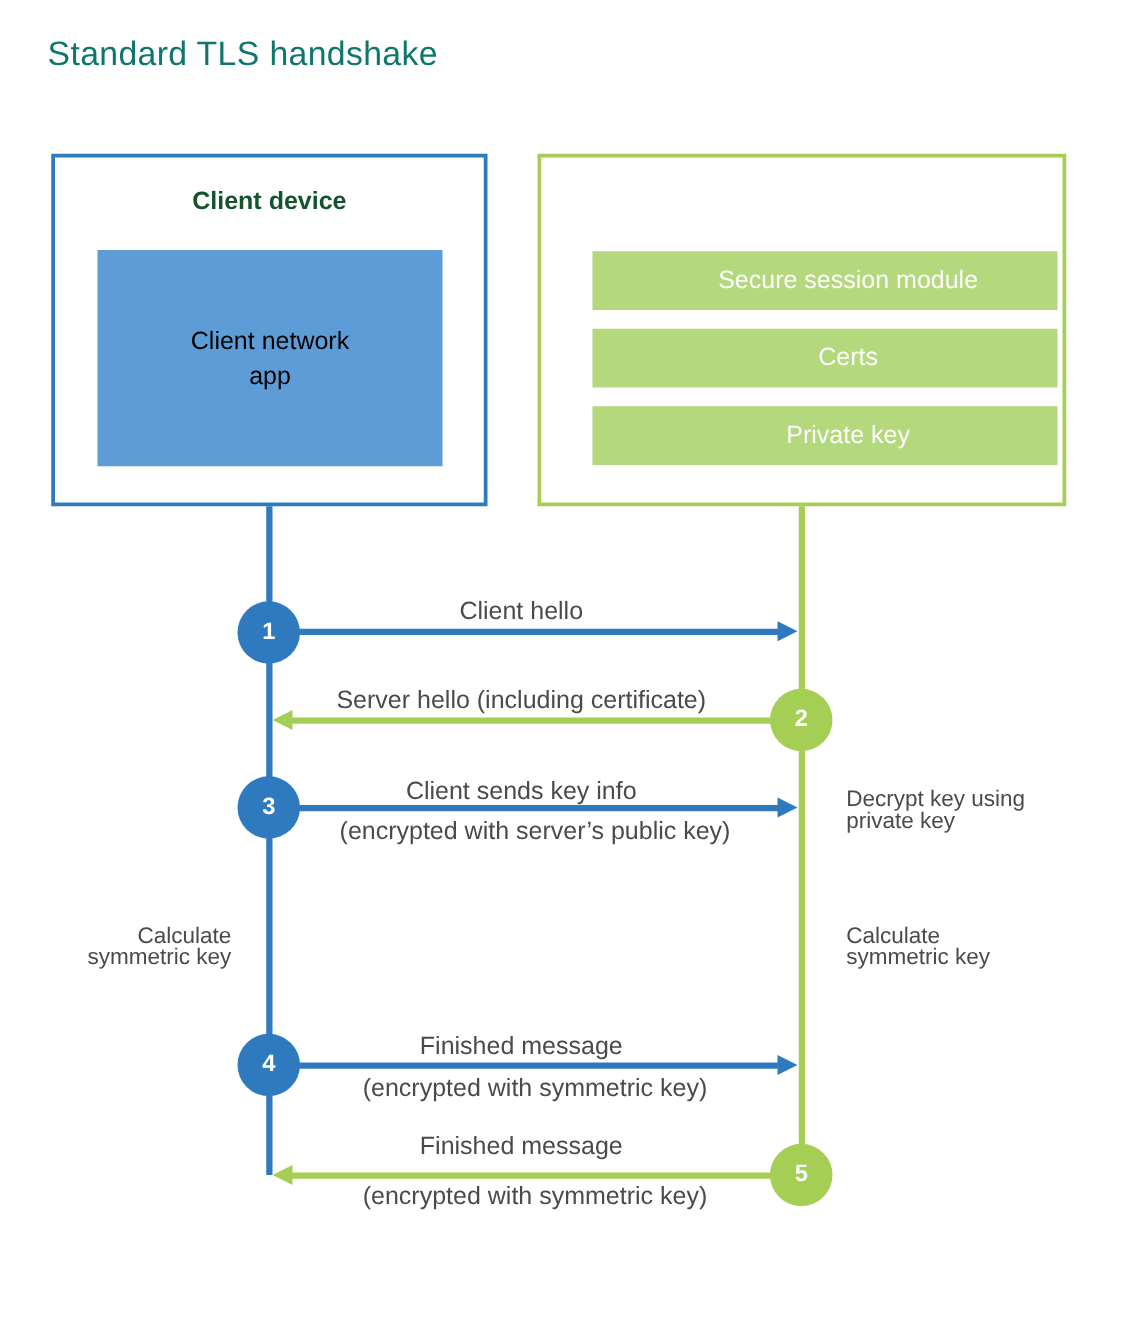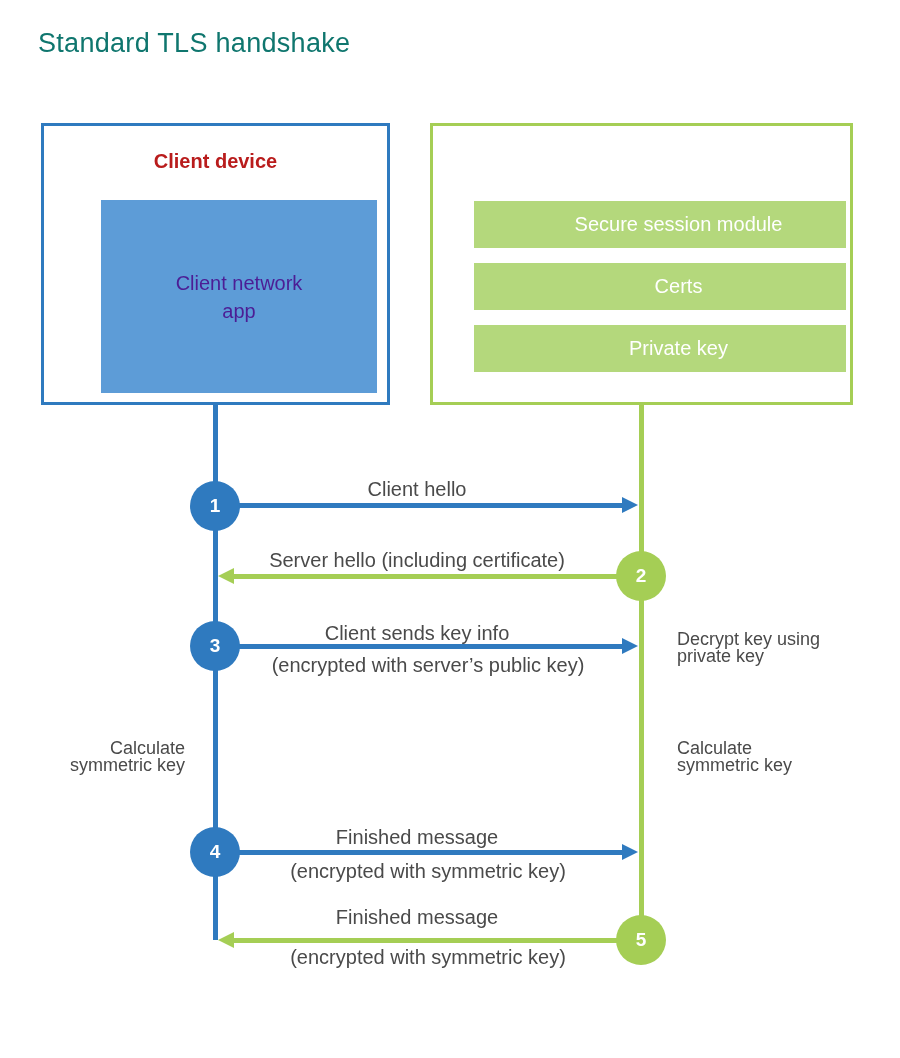--- a/index.html
+++ b/index.html
@@ -28,34 +28,33 @@
     background: #ffffff;
   }
   .actor-box.client { left: 41px; width: 349px; border: 3px solid var(--blue); }
   .actor-box.server { left: 430px; width: 423px; border: 3px solid var(--green); }
   .actor-title {
     position: absolute;
     top: 24px; left: 0; right: 0;
     text-align: center;
     font-size: 20px;
     font-weight: bold;
-    color: #b91c1c;
+    color: #14532d;
   }
   .client-module {
     position: absolute;
     left: 34px; top: 74px;
-    width: 276px; height: 193px;
+    width: 276px; height: 173px;
     background: var(--blue_fill);
-    color: #4c1d95;
+    color: #000000;
     font-size: 20px;
     line-height: 28px;
     display: flex; align-items: center; justify-content: center;
     text-align: center;
     white-space: pre-line;
-    margin-left: 23px;
   }
   .server-bar {
     position: absolute;
     left: 41px;
     width: 335px; height: 47px;
     background: var(--green_fill);
     color: #ffffff;
     font-size: 20px;
     display: flex; align-items: center; justify-content: center;
     text-align: center;

